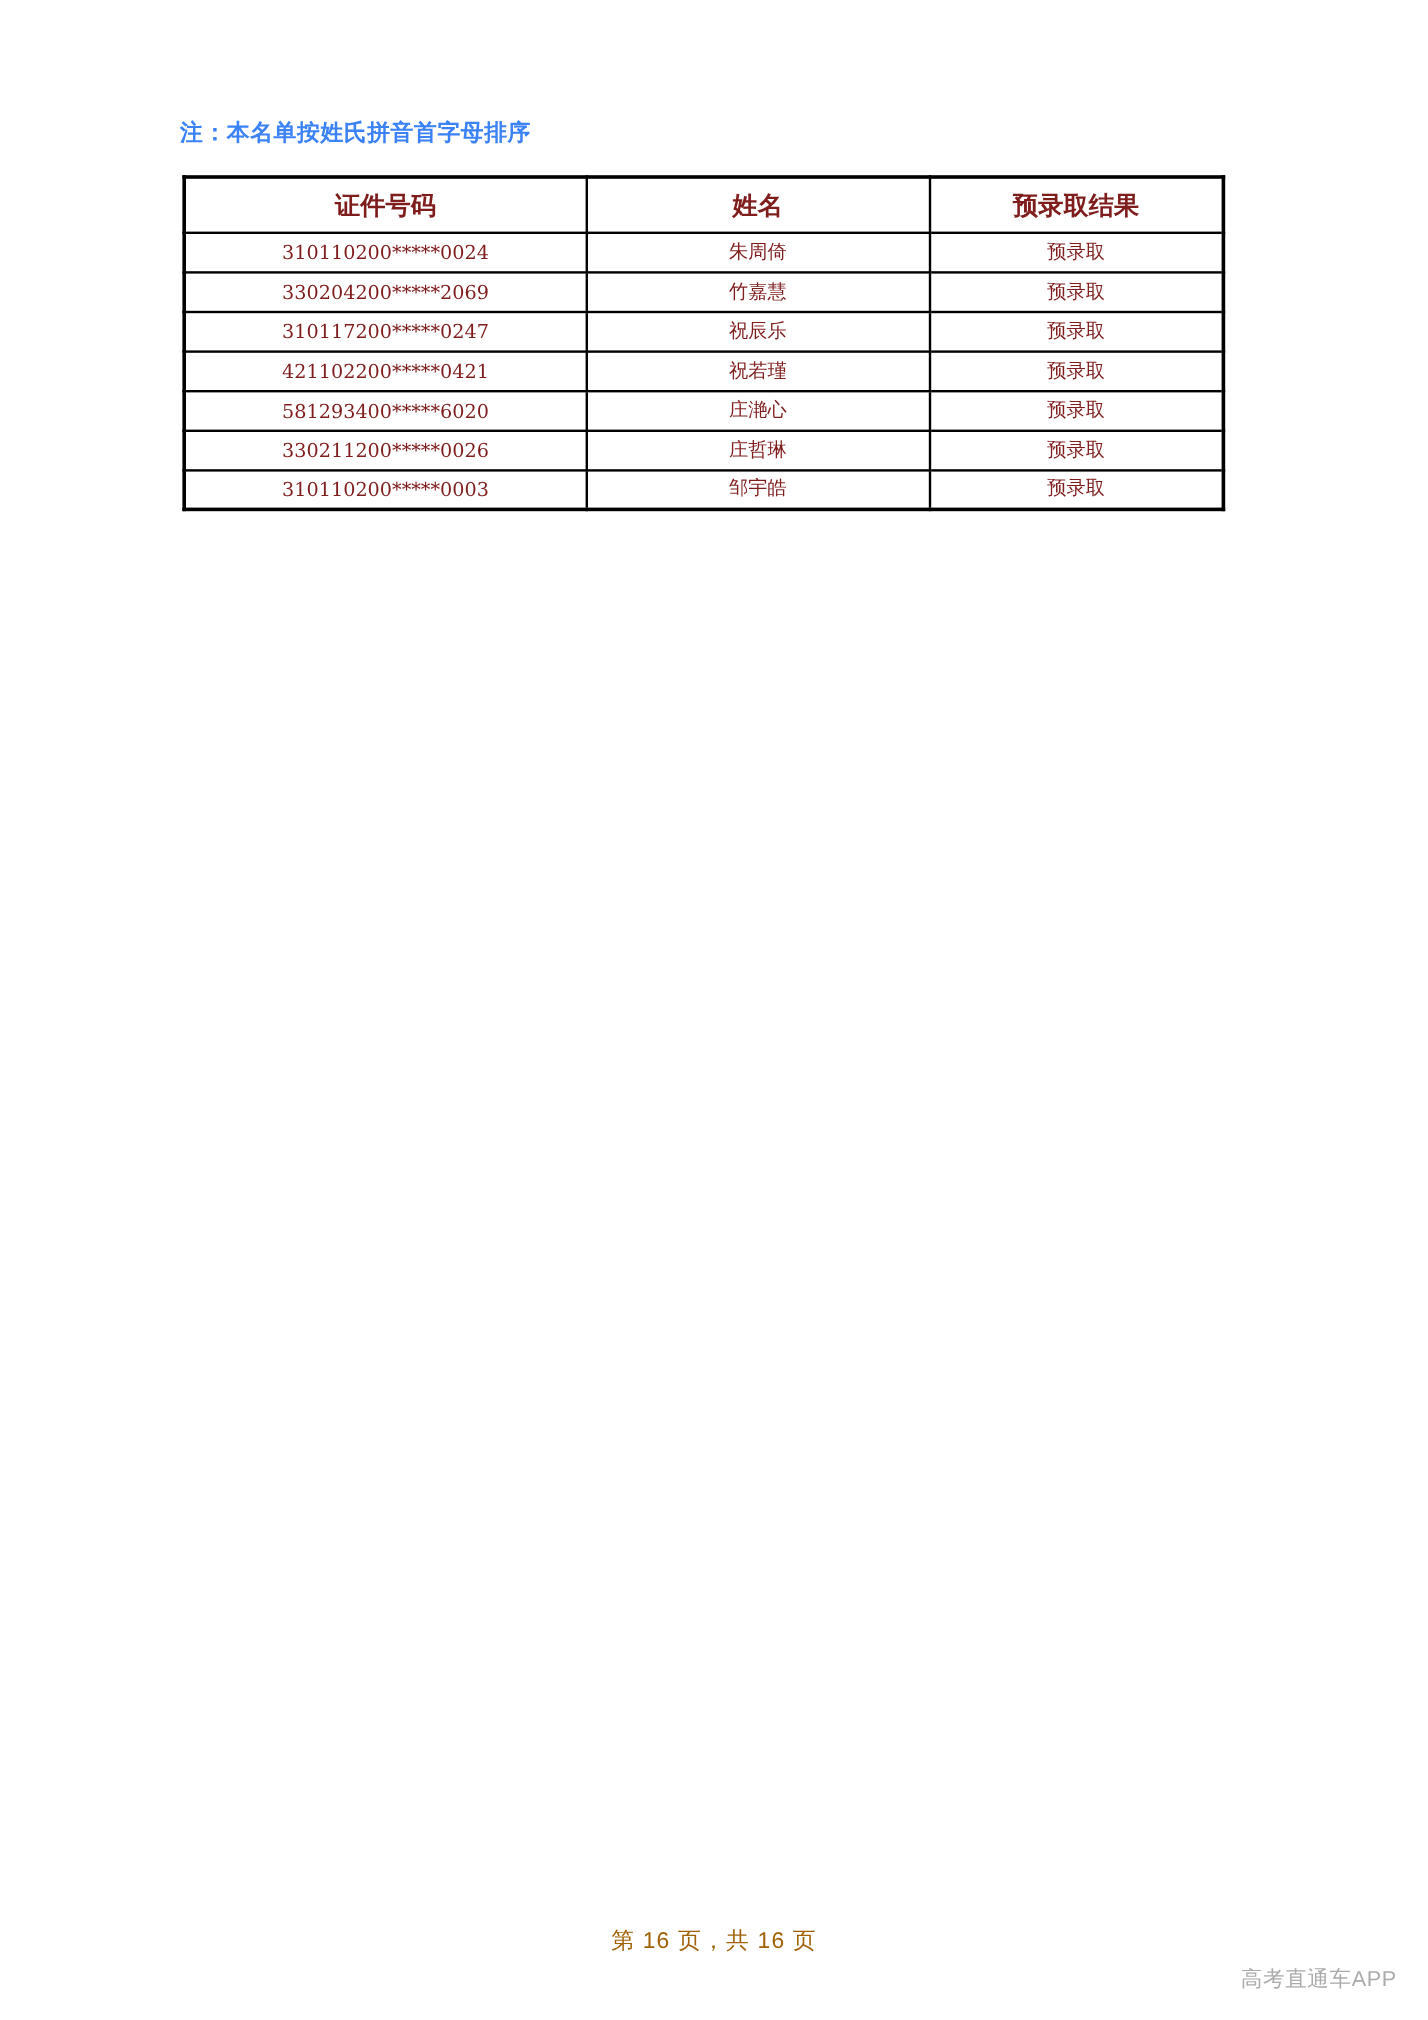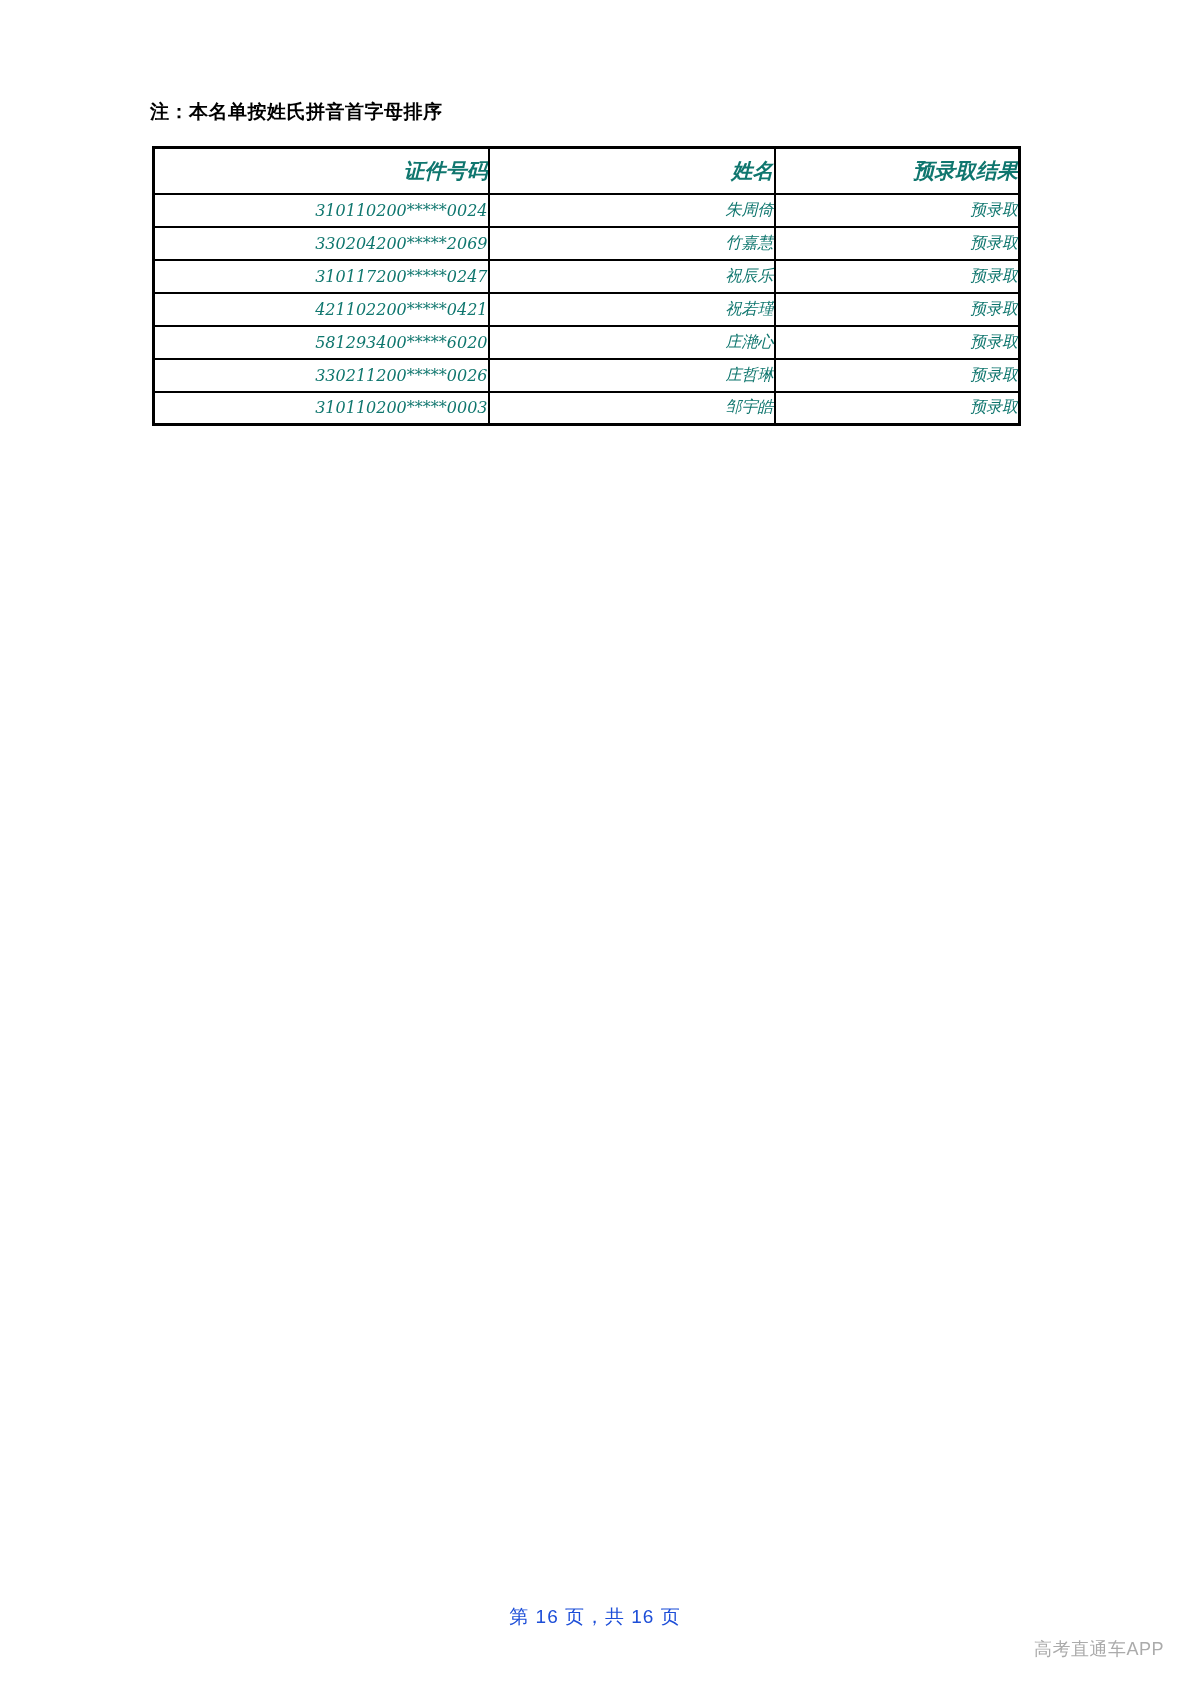--- a/index.html
+++ b/index.html
@@ -16,44 +16,43 @@
   }
 
   .note {
     position: absolute;
     left: 150px;
     top: 100px;
     font-family: "Liberation Sans", sans-serif;
     font-weight: bold;
     font-size: 19px;
     line-height: 24px;
-    color: #000000;
+    color: #3b82f6;
     letter-spacing: 0.5px;
     white-space: nowrap;
   }
 
   table.roster {
     position: absolute;
     left: 152px;
     top: 146px;
     width: 866px;
     border-collapse: collapse;
     table-layout: fixed;
     border: 3px solid #000000;
   }
   table.roster th,
   table.roster td {
     border: 2px solid #000000;
-    text-align: right;
+    text-align: center;
     vertical-align: middle;
     padding: 0;
-    color: #0f766e;
+    color: #7f1d1d;
     overflow: hidden;
     white-space: nowrap;
-    font-style: italic;
   }
   table.roster th {
     height: 46px;
     font-size: 21px;
     font-weight: bold;
     font-family: "DejaVu Serif", "Liberation Serif", serif;
   }
   table.roster td {
     height: 33px;
     font-size: 16px;
@@ -62,21 +61,21 @@
   }
 
   .footer {
     position: absolute;
     left: 0;
     top: 1604px;
     width: 100%;
     text-align: center;
     font-family: "Liberation Sans", sans-serif;
     font-size: 19px;
-    color: #1d4ed8;
+    color: #a16207;
     letter-spacing: 1px;
   }
 
   .watermark {
     position: absolute;
     top: 1637px;
     right: 26px;
     font-family: "Liberation Sans", sans-serif;
     font-size: 18px;
     color: #ababab;

